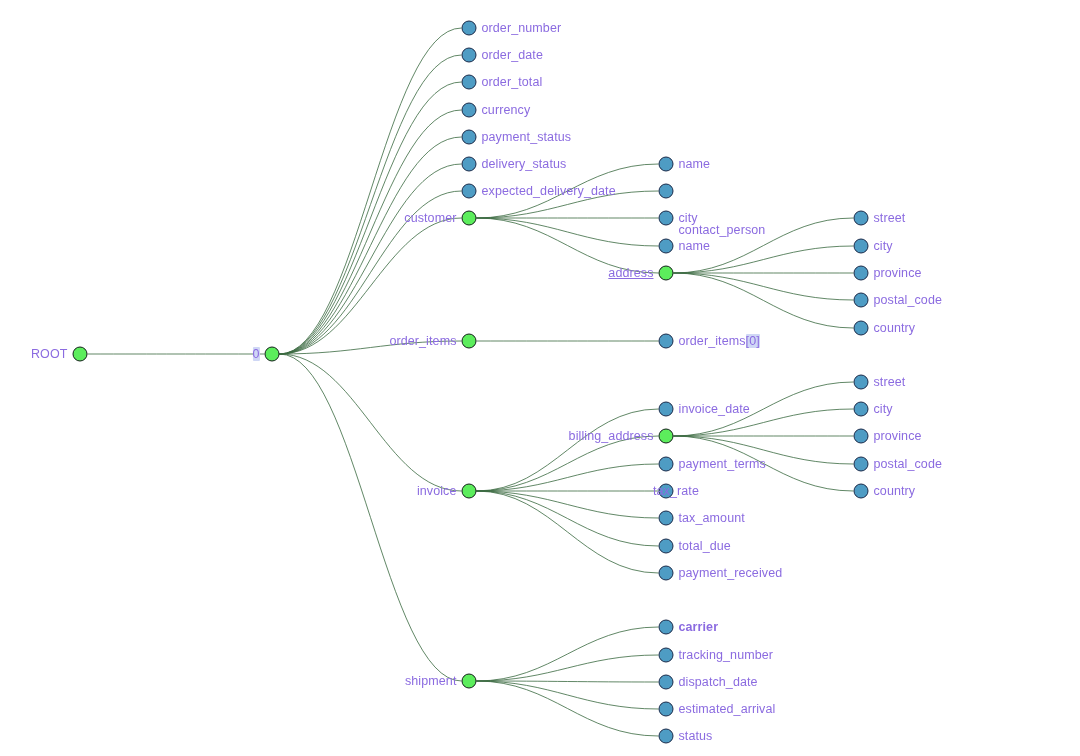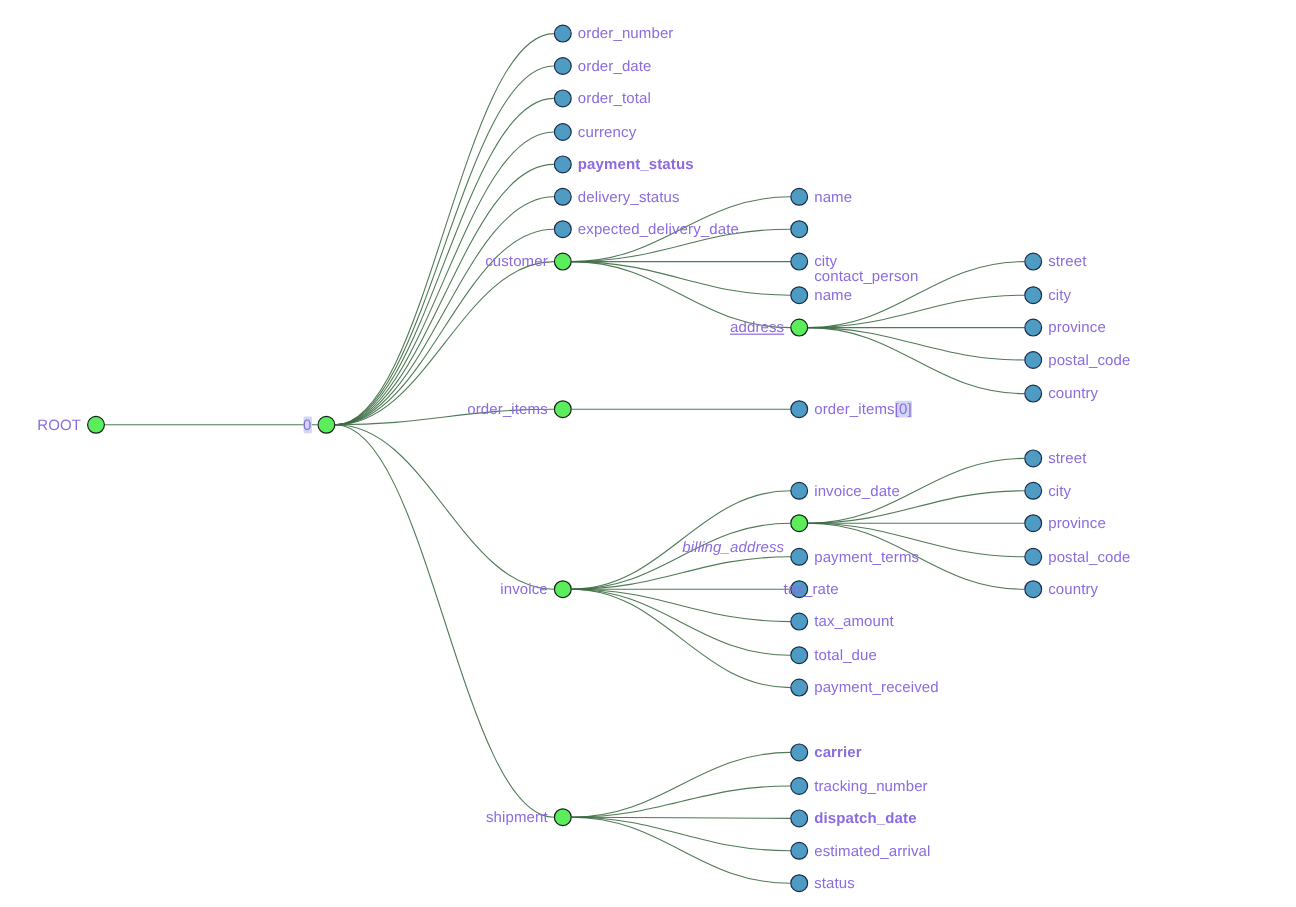--- a/index.html
+++ b/index.html
@@ -117,21 +117,21 @@
       <div class="node-label left" style="top: 354px; left: 259.5px;"><span class="hl">0</span></div>
       <div class="node leaf" style="left: 469px; top: 28px;"></div>
       <div class="node-label right" style="top: 28px; left: 481.5px;">order_number</div>
       <div class="node leaf" style="left: 469px; top: 55px;"></div>
       <div class="node-label right" style="top: 55px; left: 481.5px;">order_date</div>
       <div class="node leaf" style="left: 469px; top: 82px;"></div>
       <div class="node-label right" style="top: 82px; left: 481.5px;">order_total</div>
       <div class="node leaf" style="left: 469px; top: 110px;"></div>
       <div class="node-label right" style="top: 110px; left: 481.5px;">currency</div>
       <div class="node leaf" style="left: 469px; top: 137px;"></div>
-      <div class="node-label right" style="top: 137px; left: 481.5px; font-weight: bold;">payment_status</div>
+      <div class="node-label right" style="top: 137px; left: 481.5px;">payment_status</div>
       <div class="node leaf" style="left: 469px; top: 164px;"></div>
       <div class="node-label right" style="top: 164px; left: 481.5px;">delivery_status</div>
       <div class="node leaf" style="left: 469px; top: 191px;"></div>
       <div class="node-label right" style="top: 191px; left: 481.5px;">expected_delivery_date</div>
       <div class="node internal" style="left: 469px; top: 218px;"></div>
       <div class="node-label left" style="top: 218px; left: 456.5px;">customer</div>
       <div class="node internal" style="left: 469px; top: 341px;"></div>
       <div class="node-label left" style="top: 341px; left: 456.5px;">order_items</div>
       <div class="node internal" style="left: 469px; top: 491px;"></div>
       <div class="node-label left" style="top: 491px; left: 456.5px;">invoice</div>
@@ -145,37 +145,37 @@
       <div class="node-label right" style="top: 218px; left: 678.5px;">city</div>
       <div class="node leaf" style="left: 666px; top: 246px;"></div>
       <div class="node-label right" style="top: 246px; left: 678.5px;">name</div>
       <div class="node internal" style="left: 666px; top: 273px;"></div>
       <div class="node-label left" style="top: 273px; left: 653.5px; text-decoration: underline;">address</div>
       <div class="node leaf" style="left: 666px; top: 341px;"></div>
       <div class="node-label right" style="top: 341px; left: 678.5px;">order_items<span class="hl">[0]</span></div>
       <div class="node leaf" style="left: 666px; top: 409px;"></div>
       <div class="node-label right" style="top: 409px; left: 678.5px;">invoice_date</div>
       <div class="node internal" style="left: 666px; top: 436px;"></div>
-      <div class="node-label left" style="top: 456px; left: 653.5px; font-style: italic;">billing_address</div>
+      <div class="node-label left" style="top: 436px; left: 653.5px;">billing_address</div>
       <div class="node leaf" style="left: 666px; top: 464px;"></div>
       <div class="node-label right" style="top: 464px; left: 678.5px;">payment_terms</div>
       <div class="node leaf" style="left: 666px; top: 491px;"></div>
       <div class="node-label right" style="top: 491px; left: 653px;">tax_rate</div>
       <div class="node leaf" style="left: 666px; top: 518px;"></div>
       <div class="node-label right" style="top: 518px; left: 678.5px;">tax_amount</div>
       <div class="node leaf" style="left: 666px; top: 546px;"></div>
       <div class="node-label right" style="top: 546px; left: 678.5px;">total_due</div>
       <div class="node leaf" style="left: 666px; top: 573px;"></div>
       <div class="node-label right" style="top: 573px; left: 678.5px;">payment_received</div>
       <div class="node leaf" style="left: 666px; top: 627px;"></div>
       <div class="node-label right" style="top: 627px; left: 678.5px; font-weight: bold;">carrier</div>
       <div class="node leaf" style="left: 666px; top: 655px;"></div>
       <div class="node-label right" style="top: 655px; left: 678.5px;">tracking_number</div>
       <div class="node leaf" style="left: 666px; top: 682px;"></div>
-      <div class="node-label right" style="top: 682px; left: 678.5px; font-weight: bold;">dispatch_date</div>
+      <div class="node-label right" style="top: 682px; left: 678.5px;">dispatch_date</div>
       <div class="node leaf" style="left: 666px; top: 709px;"></div>
       <div class="node-label right" style="top: 709px; left: 678.5px;">estimated_arrival</div>
       <div class="node leaf" style="left: 666px; top: 736px;"></div>
       <div class="node-label right" style="top: 736px; left: 678.5px;">status</div>
       <div class="node leaf" style="left: 861px; top: 218px;"></div>
       <div class="node-label right" style="top: 218px; left: 873.5px;">street</div>
       <div class="node leaf" style="left: 861px; top: 246px;"></div>
       <div class="node-label right" style="top: 246px; left: 873.5px;">city</div>
       <div class="node leaf" style="left: 861px; top: 273px;"></div>
       <div class="node-label right" style="top: 273px; left: 873.5px;">province</div>

